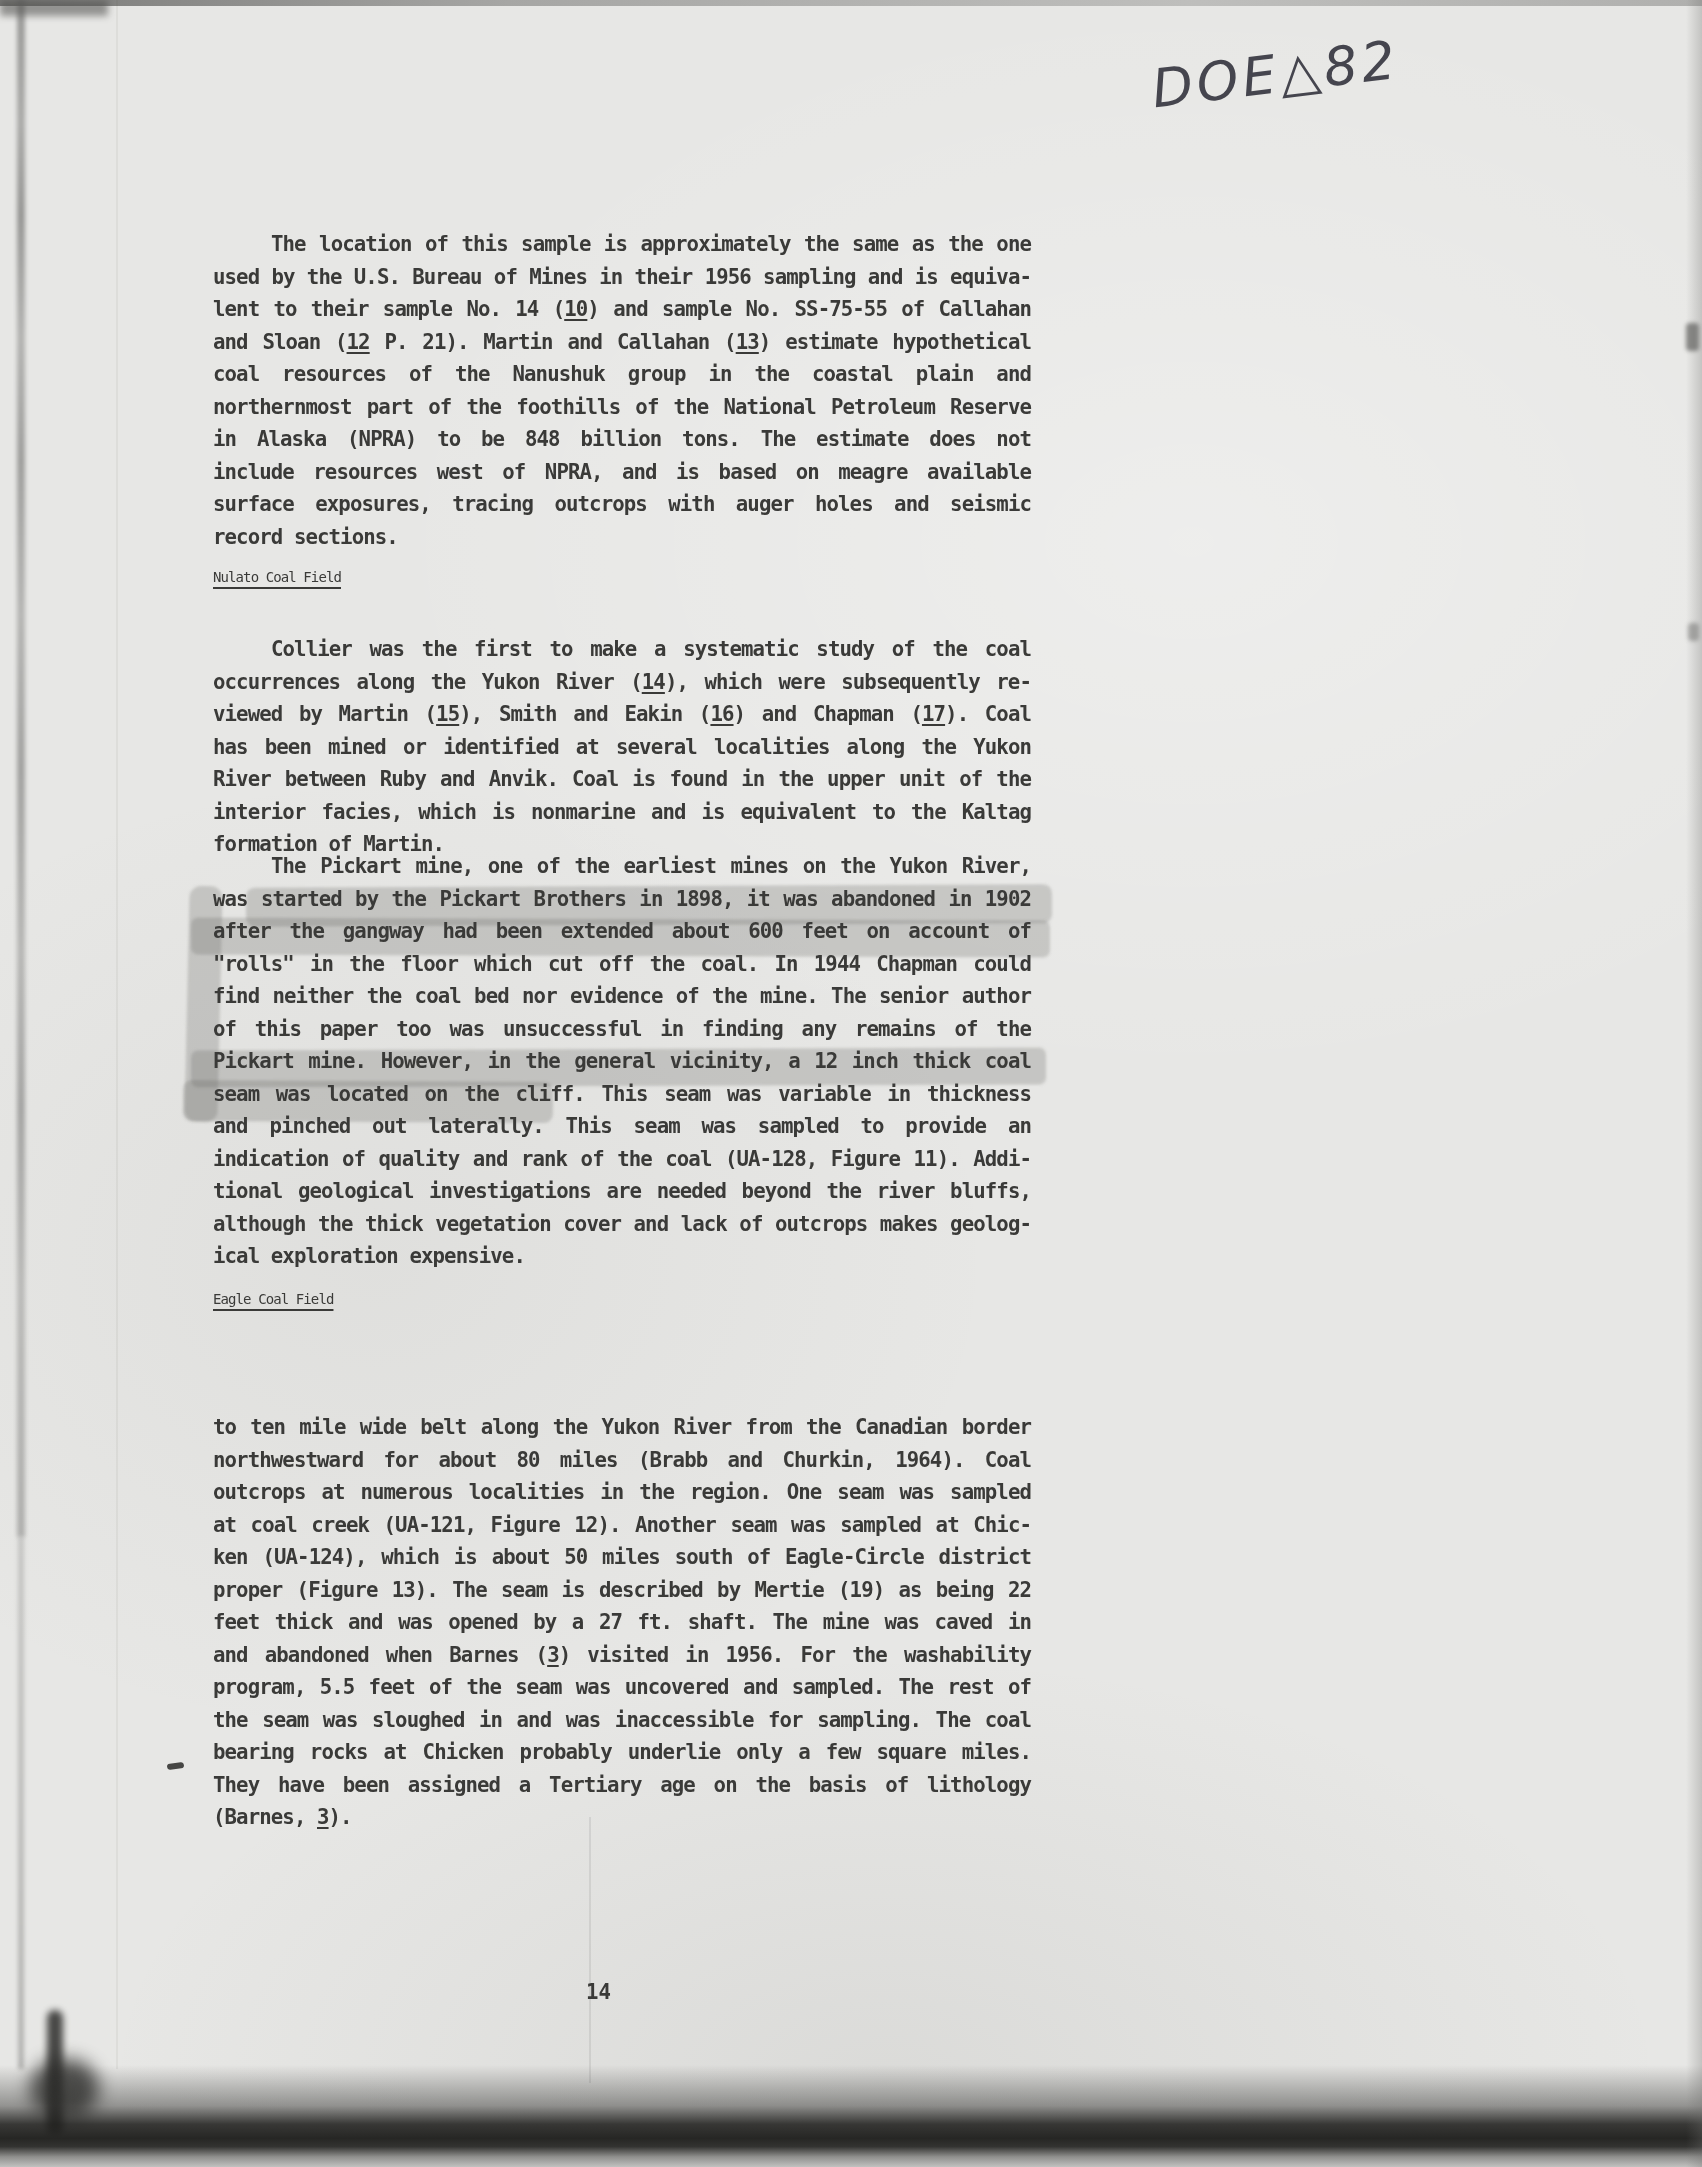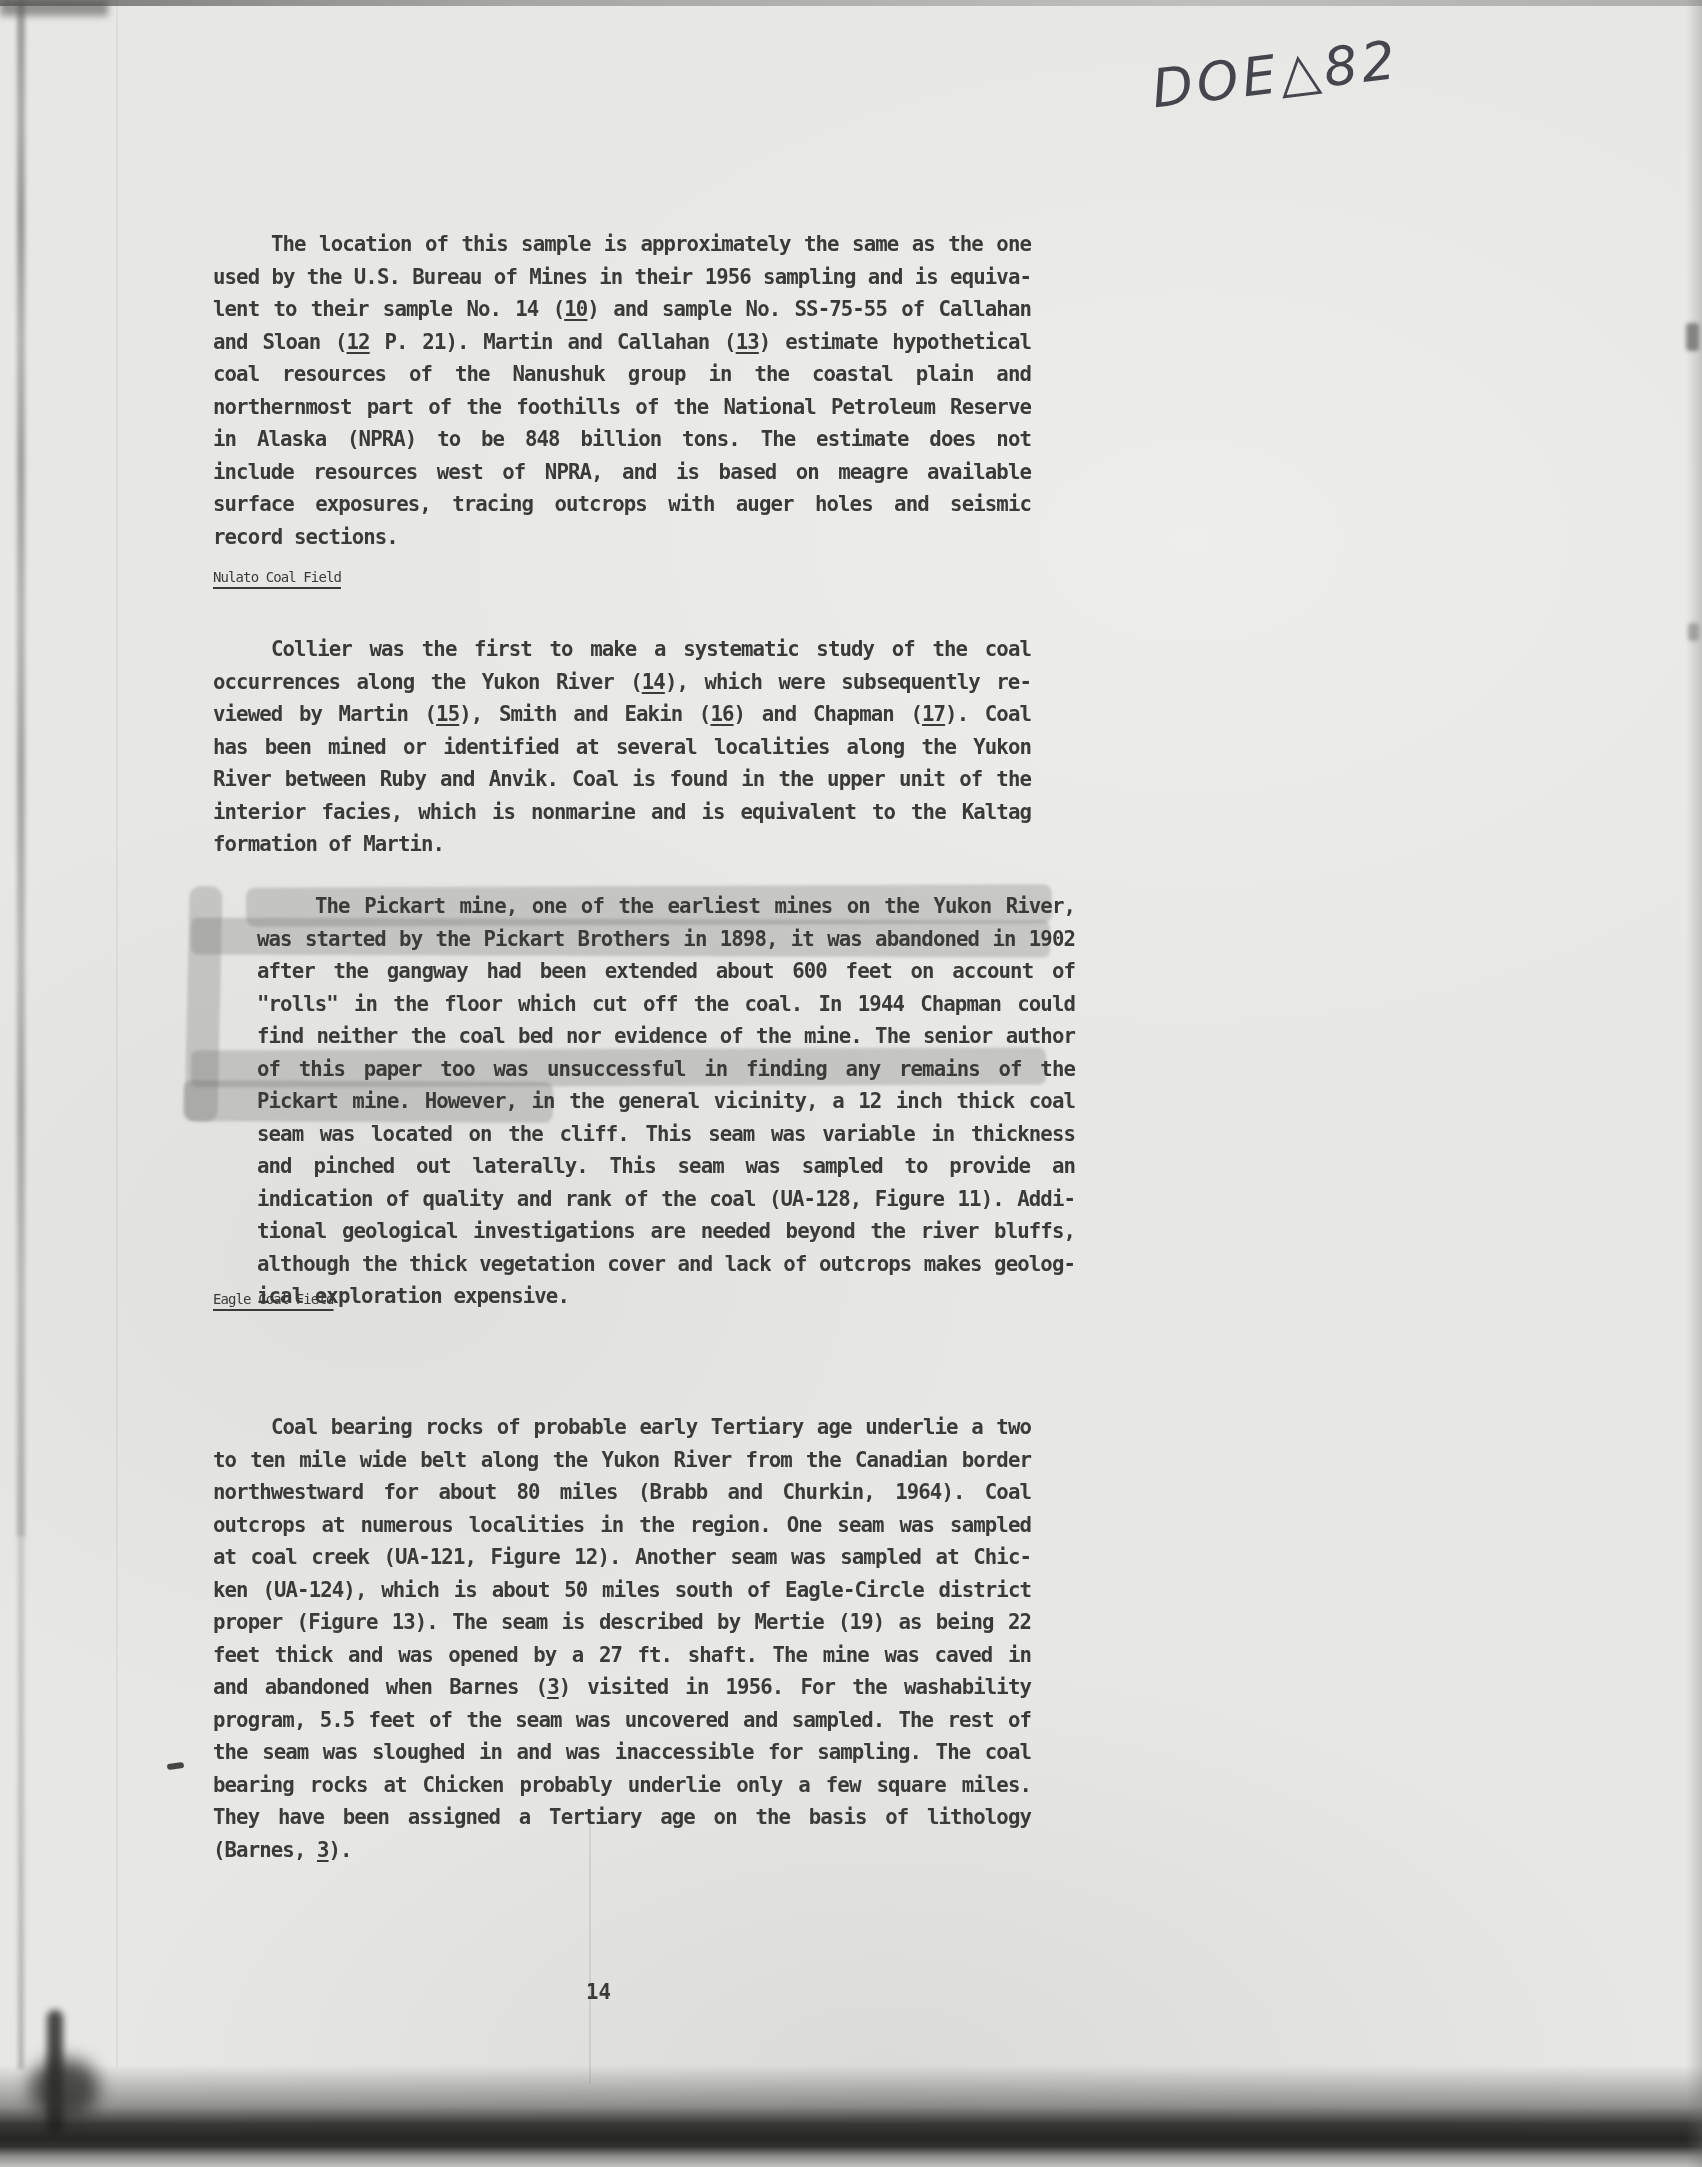--- a/index.html
+++ b/index.html
@@ -17,21 +17,21 @@
   .tblock{position:absolute;left:213px;width:818px;font-weight:bold;
           font-size:20.7px;letter-spacing:-0.9px;}
   .line{height:32.5px;line-height:32.5px;white-space:normal;
         text-align:justify;text-align-last:justify;position:relative;z-index:2;}
   .line.ind{padding-left:58px;box-sizing:border-box;}
   .line.last{text-align:justify;text-align-last:left;}
   .u{text-decoration:underline;text-decoration-thickness:2px;text-underline-offset:3px;}
   .heading{position:absolute;left:213px;width:818px;height:32.5px;line-height:32.5px;
            font-weight:normal;font-size:14px;letter-spacing:-0.9px;z-index:2;}
   .heading span{text-decoration:underline;text-decoration-thickness:2px;text-underline-offset:4.9px;}
-  .p1{top:228px;} .h-nulato{top:561px;} .p2{top:633px;} .p3{top:890px;margin-left:44px;}
+  .p1{top:228px;} .h-nulato{top:561px;} .p2{top:633px;} .p3{top:850px;}
   .h-eagle{top:1283px;} .p4{top:1411px;}
   .pagenum{position:absolute;left:569px;top:1980px;width:59px;text-align:center;
            font-weight:bold;font-size:20.7px;z-index:2;}
   
   .hl{position:absolute;z-index:1;filter:blur(1.5px);}
   .hl1{left:246px;top:886px;width:806px;height:39px;border-radius:8.9px;transform:rotate(-0.25deg);}
   .hl2{left:191px;top:919px;width:859px;height:37px;border-radius:6.9px;transform:rotate(0.2deg);}
   .hlbar{left:187px;top:886px;width:33px;height:236px;border-radius:11.8px;transform:rotate(1.3deg);}
   .hl6{left:191px;top:1049px;width:855px;height:37px;border-radius:6.9px;transform:rotate(-0.2deg);}
   .hl7{left:183px;top:1081px;width:370px;height:41px;border-radius:8.9px;transform:rotate(0.3deg);}
@@ -126,21 +126,20 @@
       <div class="line">tional geological investigations are needed beyond the river bluffs,</div>
       <div class="line">although the thick vegetation cover and lack of outcrops makes geolog-</div>
       <div class="line last">ical exploration expensive.</div>
     </div>
 
   <div class="heading h-eagle">
     <span>Eagle Coal Field</span>
   </div>
 
   <div class="tblock p4">
-      <div class="line ind">Coal bearing rocks of probable early Tertiary age underlie a two</div>
       <div class="line">to ten mile wide belt along the Yukon River from the Canadian border</div>
       <div class="line">northwestward for about 80 miles (Brabb and Churkin, 1964).  Coal</div>
       <div class="line">outcrops at numerous localities in the region.  One seam was sampled</div>
       <div class="line">at coal creek (UA-121, Figure 12).  Another seam was sampled at Chic-</div>
       <div class="line">ken (UA-124), which is about 50 miles south of Eagle-Circle district</div>
       <div class="line">proper (Figure 13).  The seam is described by Mertie (19) as being 22</div>
       <div class="line">feet thick and was opened by a 27 ft. shaft.  The mine was caved in</div>
       <div class="line">and abandoned when Barnes (<span class="u">3</span>) visited in 1956.  For the washability</div>
       <div class="line">program, 5.5 feet of the seam was uncovered and sampled.  The rest of</div>
       <div class="line">the seam was sloughed in and was inaccessible for sampling.  The coal</div>

